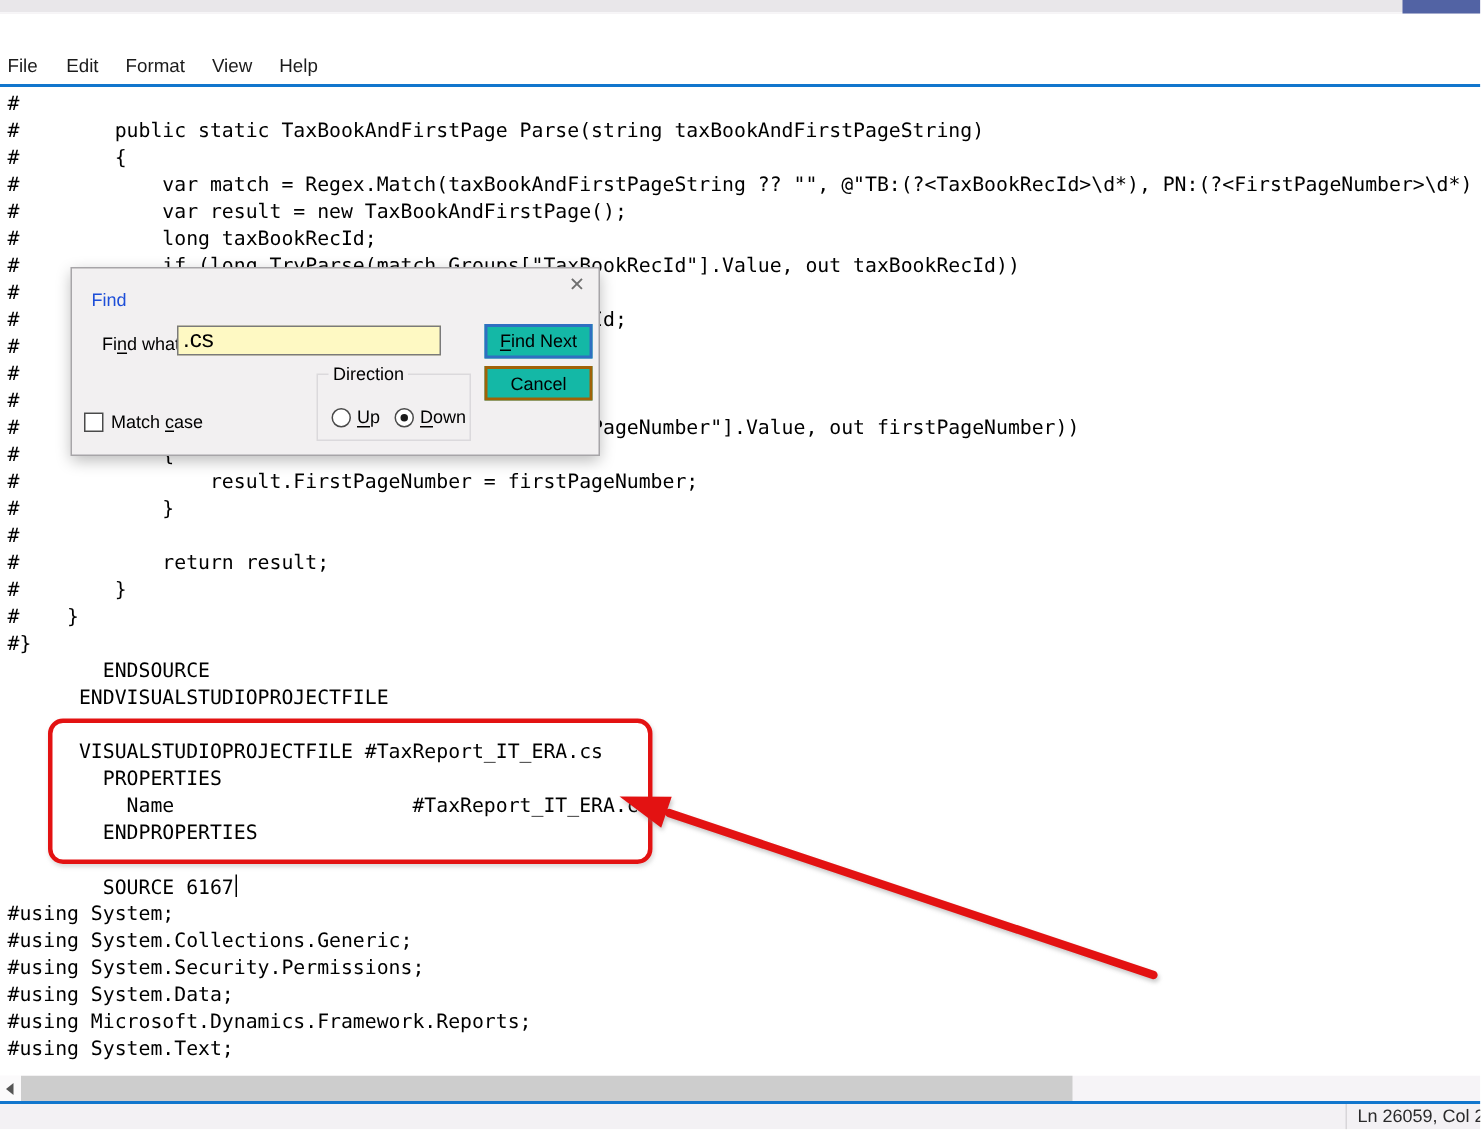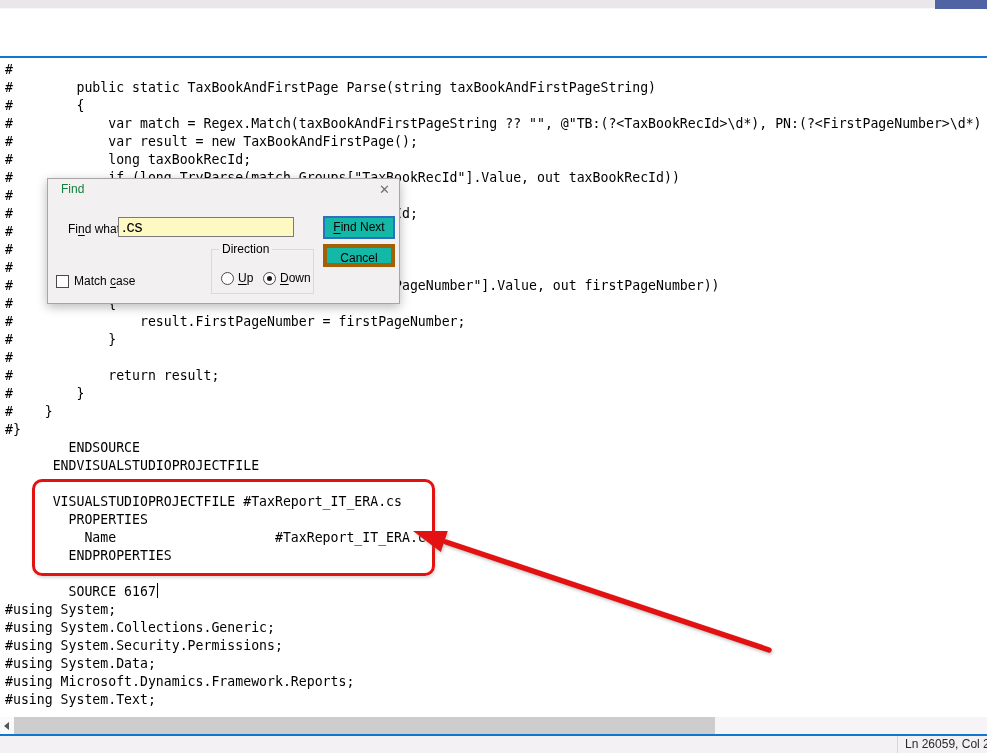--- a/index.html
+++ b/index.html
@@ -25,27 +25,27 @@
   
   .editor { position:absolute; left:0; top:58px; width:987px; height:659px; background:#fff; overflow:hidden; z-index:1; }
   .editor-text { padding:3px 0 0 5px; font-family:"DejaVu Sans Mono", monospace; font-size:13.2px; line-height:18px; white-space:pre; color:#000; }
   .cl { height:18px; }
   .caret { display:inline-block; width:1.5px; height:15px; background:#000; vertical-align:-2px; margin-left:1px; }
   
   .red-box { position:absolute; left:32px; top:479px; width:403px; height:97px; border:3px solid #e31212; border-radius:10px; z-index:5; box-shadow:1px 2px 3px rgba(150,150,150,.35); }
   .arrow-overlay { position:absolute; left:0; top:0; width:987px; height:753px; z-index:6; pointer-events:none; filter:drop-shadow(1px 2px 1.5px rgba(130,130,130,.45)); }
   
   .find-dialog { position:absolute; left:47px; top:178px; width:353px; height:126px; background:#f2f0f1; border:1px solid #a7a5a8; box-shadow:0 3px 10px rgba(0,0,0,.28); z-index:10; font-size:12px; }
-  .fd-title { position:absolute; left:13px; top:3px; color:#15803d; font-size:12px; }
+  .fd-title { position:absolute; left:13px; top:14px; color:#1d4ed8; font-size:12px; }
   .fd-close { position:absolute; right:9px; top:4px; color:#6f6f6f; font-size:13px; line-height:14px; cursor:default; }
   .fd-label { position:absolute; left:20px; top:43px; color:#000; }
   .fd-input { position:absolute; left:70px; top:38px; width:176px; height:20px; border:1px solid #7a7a7a; background:#fef9c3; font-family:"Liberation Sans", sans-serif; font-size:16px; padding:0 3px; outline:none; }
   .fd-btn { position:absolute; left:275px; width:72px; height:23px; background:#14b8a6; font-size:12px; text-align:center; line-height:19px; color:#000; }
   .btn-findnext { top:37px; border:2px solid #2f6fc1; }
-  .btn-cancel { top:65px; border:4px solid #a16207; line-height:21px; }
+  .btn-cancel { top:65px; border:2px solid #a16207; line-height:21px; }
   .dir-group { position:absolute; left:163px; top:70px; width:103px; height:45px; border:1px solid #dbd9dc; }
   .dir-label { position:absolute; left:7px; top:-8px; background:#f2f0f1; padding:0 3px; color:#000; }
   .radio-row { position:absolute; top:21px; display:flex; align-items:center; }
   .radio-up-row { left:9px; } .radio-down-row { left:51px; }
   .radio { width:13px; height:13px; border:1px solid #4a4a4a; border-radius:50%; background:#fff; position:relative; margin-right:4px; flex:0 0 auto; }
   .radio.on::after { content:""; position:absolute; left:3px; top:3px; width:5px; height:5px; border-radius:50%; background:#1a1a1a; }
   .cb-row { position:absolute; left:8px; top:95px; display:flex; align-items:center; }
   .checkbox { width:13px; height:13px; border:1px solid #4a4a4a; background:#fff; margin-right:5px; flex:0 0 auto; position:relative; }
   .u { text-decoration:underline; text-underline-offset:2px; }
   
@@ -61,20 +61,27 @@
 </head>
 <body>
 
 <div class="screen">
 
   <div class="top-strip">
     <div class="accent-block" style="background: rgb(82, 99, 164);"></div>
   </div>
 
 
+  <div class="menubar">
+    <span class="menu-item">File</span>
+    <span class="menu-item">Edit</span>
+    <span class="menu-item">Format</span>
+    <span class="menu-item">View</span>
+    <span class="menu-item">Help</span>
+  </div>
 
   <div class="accent-line accent-top"></div>
 
   <div class="editor">
     <div class="editor-text" id="editor-text"><div class="cl">#</div><div class="cl">#        public static TaxBookAndFirstPage Parse(string taxBookAndFirstPageString)</div><div class="cl">#        {</div><div class="cl">#            var match = Regex.Match(taxBookAndFirstPageString ?? "", @"TB:(?&lt;TaxBookRecId&gt;\d*), PN:(?&lt;FirstPageNumber&gt;\d*)</div><div class="cl">#            var result = new TaxBookAndFirstPage();</div><div class="cl">#            long taxBookRecId;</div><div class="cl">#            if (long.TryParse(match.Groups["TaxBookRecId"].Value, out taxBookRecId))</div><div class="cl">#            {</div><div class="cl">#                result.TaxBookRecId = taxBookRecId;</div><div class="cl">#            }</div><div class="cl">#</div><div class="cl">#            int firstPageNumber;</div><div class="cl">#            if (int.TryParse(match.Groups["FirstPageNumber"].Value, out firstPageNumber))</div><div class="cl">#            {</div><div class="cl">#                result.FirstPageNumber = firstPageNumber;</div><div class="cl">#            }</div><div class="cl">#</div><div class="cl">#            return result;</div><div class="cl">#        }</div><div class="cl">#    }</div><div class="cl">#}</div><div class="cl">        ENDSOURCE</div><div class="cl">      ENDVISUALSTUDIOPROJECTFILE</div><div class="cl"></div><div class="cl">      VISUALSTUDIOPROJECTFILE #TaxReport_IT_ERA.cs</div><div class="cl">        PROPERTIES</div><div class="cl">          Name                    #TaxReport_IT_ERA.cs</div><div class="cl">        ENDPROPERTIES</div><div class="cl"></div><div class="cl">        SOURCE 6167<span class="caret"></span></div><div class="cl">#using System;</div><div class="cl">#using System.Collections.Generic;</div><div class="cl">#using System.Security.Permissions;</div><div class="cl">#using System.Data;</div><div class="cl">#using Microsoft.Dynamics.Framework.Reports;</div><div class="cl">#using System.Text;</div></div>
   </div>
 
   <div class="red-box" style="border-color: rgb(227, 18, 18);"></div>
 
   <svg class="arrow-overlay" viewBox="0 0 987 753">

